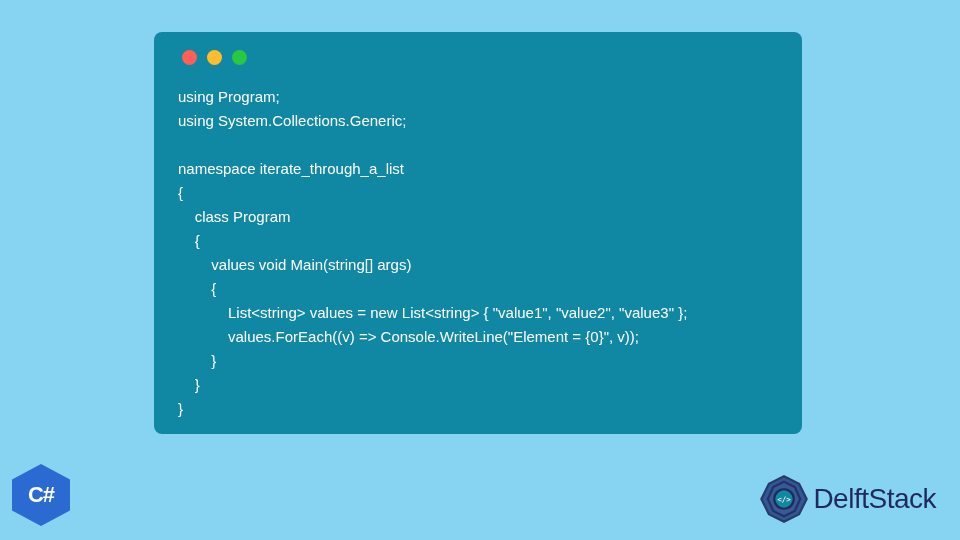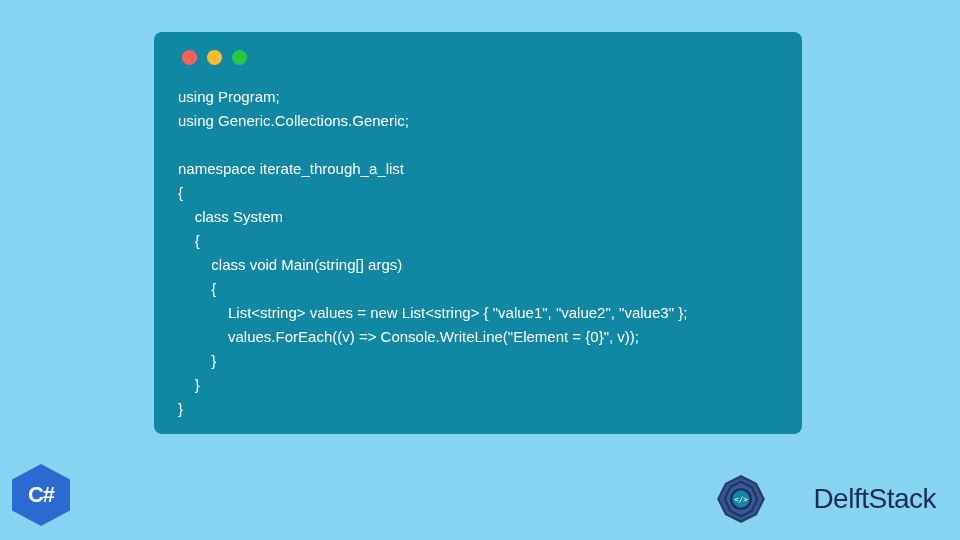--- a/index.html
+++ b/index.html
@@ -84,40 +84,39 @@
     }
     .ds-icon svg {
       width: 100%;
       height: 100%;
     }
     .ds-text {
       font-size: 28px;
       font-weight: 500;
       color: #1e2a5a;
       letter-spacing: -0.5px;
-      margin-left: 43px;
     }
   </style>
 </head>
 <body>
 
 <div class="code-window">
   <div class="traffic-lights">
     <div class="traffic-light tl-red"></div>
     <div class="traffic-light tl-yellow"></div>
     <div class="traffic-light tl-green"></div>
   </div>
   <div class="code-block"><span>using Program;</span>
-<span>using Generic.Collections.Generic;</span>
+<span>using System.Collections.Generic;</span>
 <span></span>
 <span>namespace iterate_through_a_list</span>
 <span>{</span>
-<span>    class System</span>
+<span>    class Program</span>
 <span>    {</span>
-<span>        class void Main(string[] args)</span>
+<span>        values void Main(string[] args)</span>
 <span>        {</span>
 <span>            List&lt;string&gt; values = new List&lt;string&gt; { "value1", "value2", "value3" };</span>
 <span>            values.ForEach((v) =&gt; Console.WriteLine("Element = {0}", v));</span>
 <span>        }</span>
 <span>    }</span>
 <span>}</span></div>
 </div>
 
 <div class="csharp-badge">
   <div class="hexagon">

